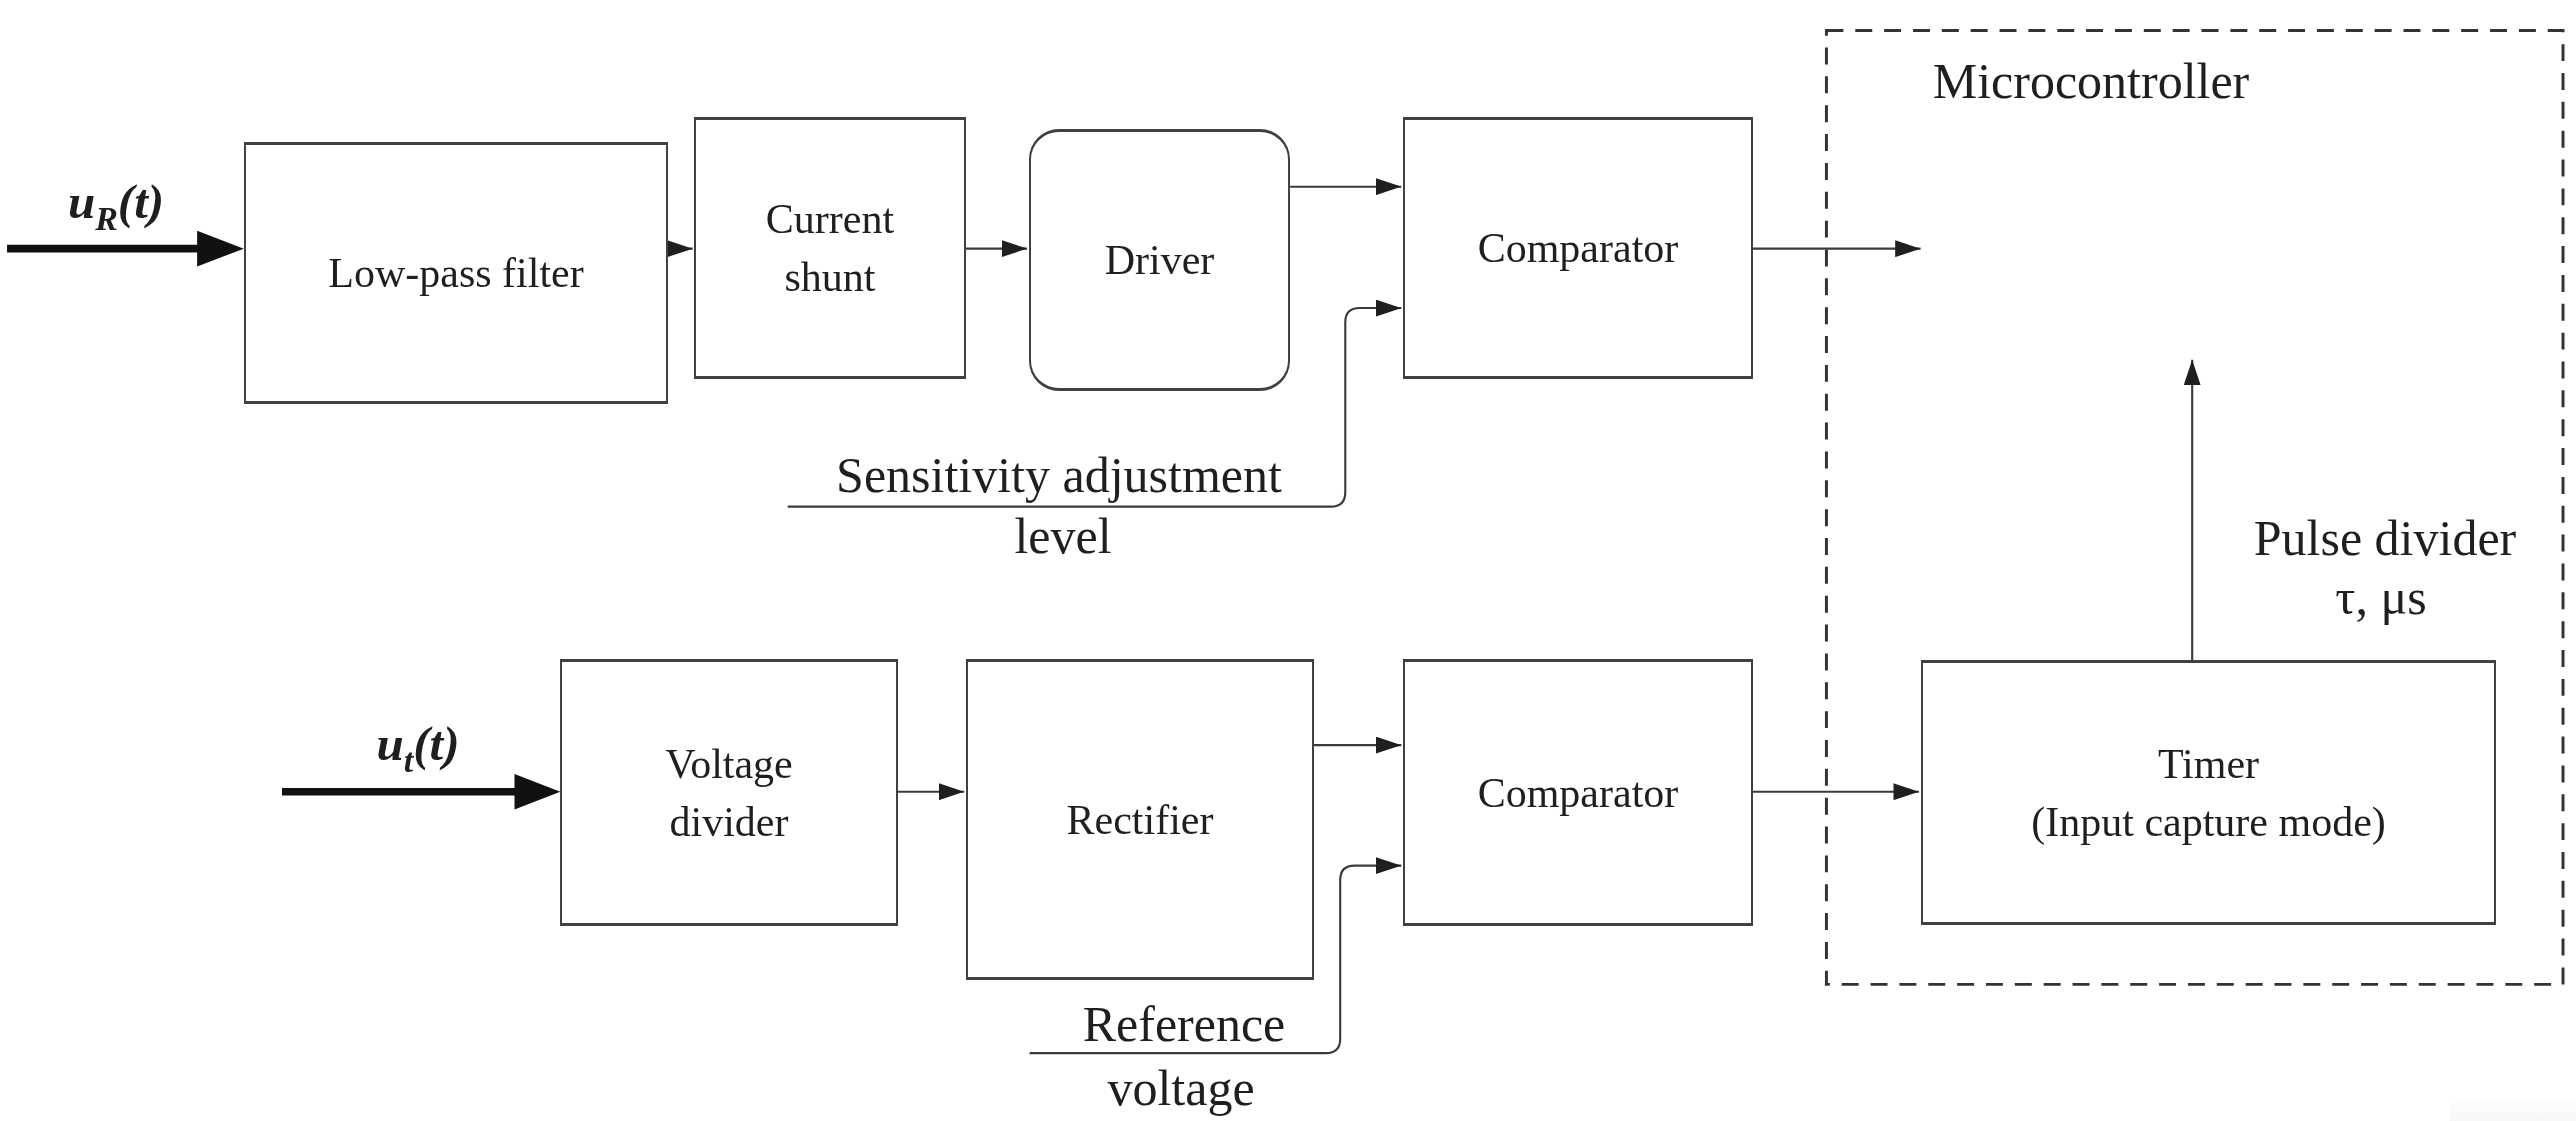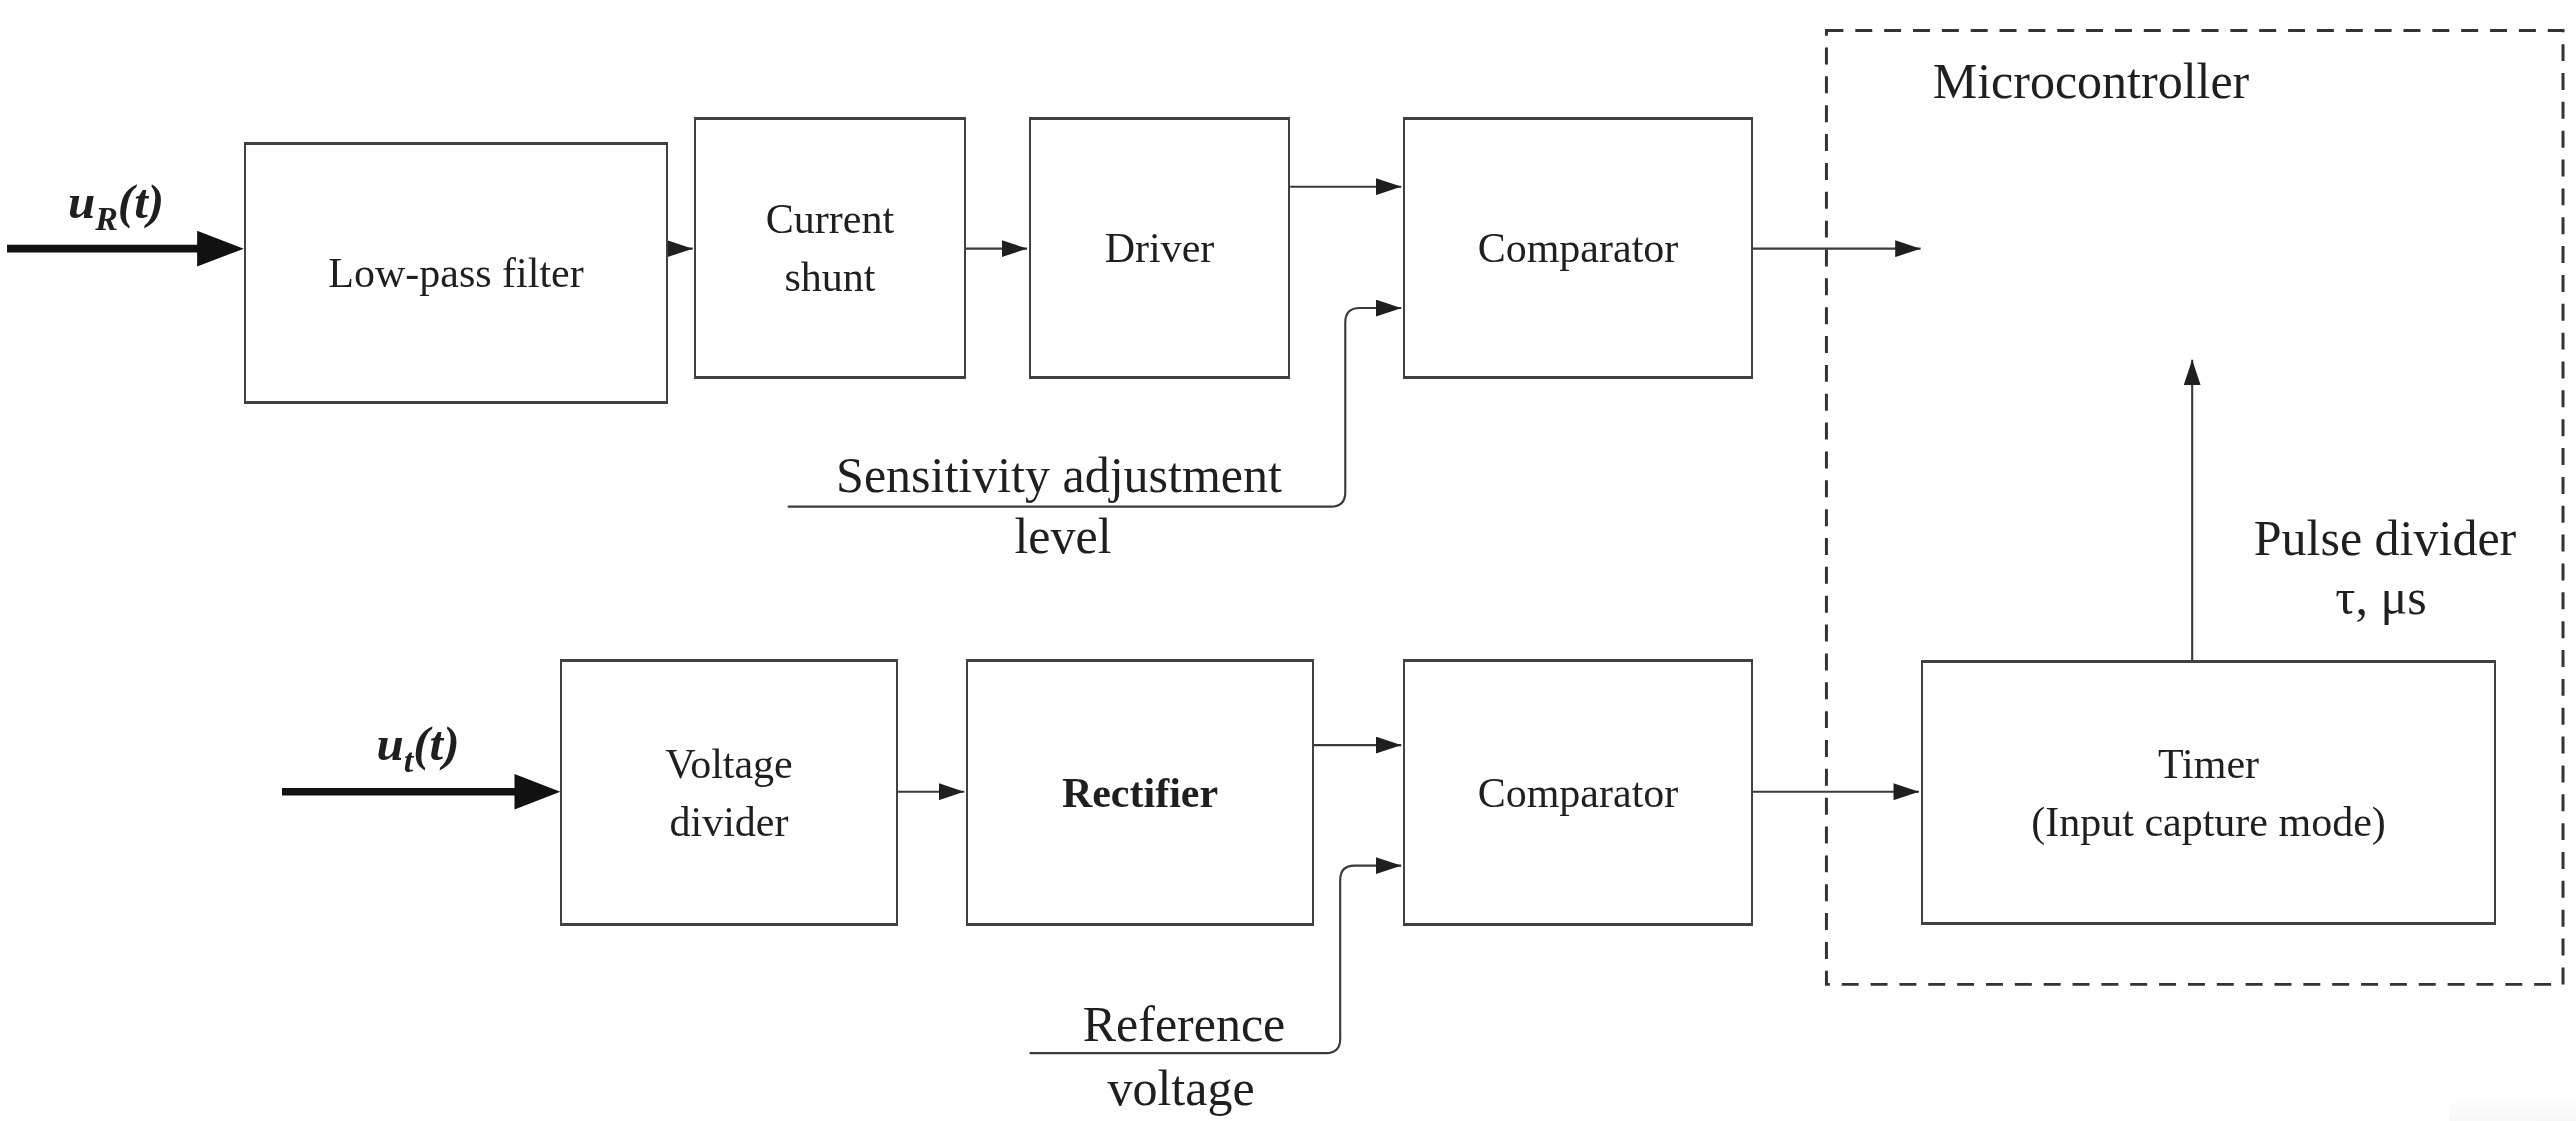--- a/index.html
+++ b/index.html
@@ -90,37 +90,37 @@
 
   <div class="box" style="left:244px;top:117px;width:424px;height:262px;margin-top:25px;">
     <span>Low-pass filter</span>
   </div>
 
   <div class="box" style="left:694px;top:117px;width:272px;height:262px;">
     <span>Current
 shunt</span>
   </div>
 
-  <div class="box" style="left:1029px;top:117px;width:261px;height:262px;">
+  <div class="box" style="left:1029px;top:129px;width:261px;height:262px;border-radius:30px;">
     <span>Driver</span>
   </div>
 
   <div class="box" style="left:1403px;top:117px;width:350px;height:262px;">
     <span>Comparator</span>
   </div>
 
   <div class="label" style="left:2091px;top:81px;">Microcontroller</div>
 
 
   <div class="box" style="left:560px;top:659px;width:338px;height:267px;">
     <span>Voltage
 divider</span>
   </div>
 
-  <div class="box" style="left:966px;top:659px;width:348px;height:267px;font-weight:bold;">
+  <div class="box" style="left:966px;top:659px;width:348px;height:321px;">
     <span>Rectifier</span>
   </div>
 
   <div class="box" style="left:1403px;top:659px;width:350px;height:267px;">
     <span>Comparator</span>
   </div>
 
   <div class="box" style="left:1921px;top:660px;width:575px;height:265px;">
     <span>Timer
 (Input capture mode)</span>

